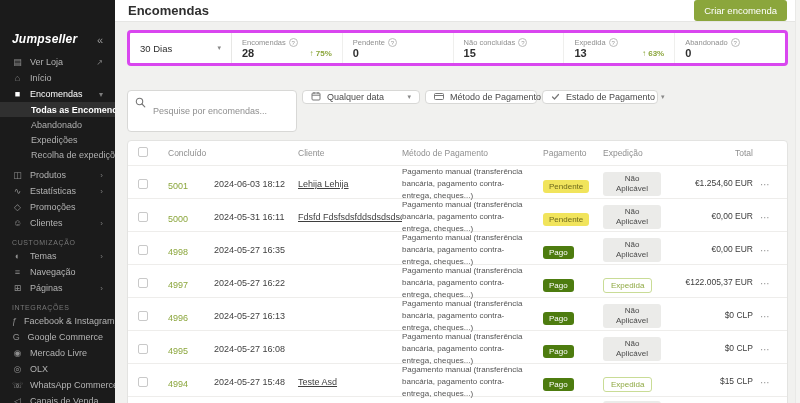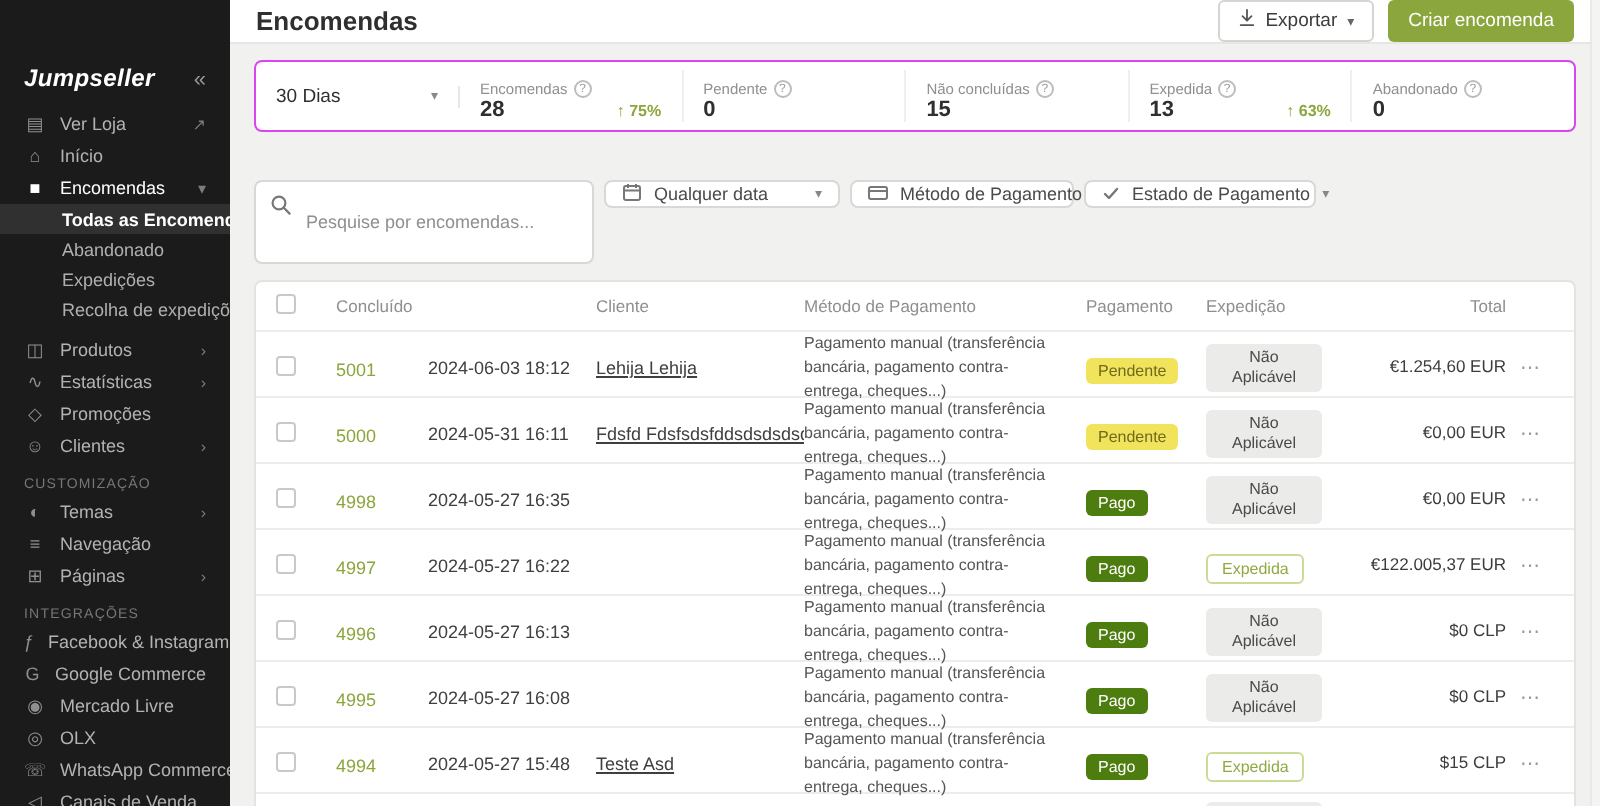--- a/index.html
+++ b/index.html
@@ -25,21 +25,21 @@
   .main { flex:1; display:flex; flex-direction:column; min-width:0; position:relative; }
   .topbar { height:30px; background:#fff; border-bottom:1px solid #e6e6e4; display:flex; align-items:center; padding:0 13px; }
   .page-title { font-size:13px; font-weight:bold; color:#2f2f2f; }
   .topbar-right { margin-left:auto; display:flex; gap:7px; align-items:center; }
   .btn-export { display:flex; align-items:center; gap:5px; height:21px; padding:0 9px; background:#fff; border:1px solid #d4d4d2; border-radius:3px; font-size:9.5px; color:#3c3c3c; cursor:pointer; }
   .btn-export .caret { font-size:7px; color:#666; }
   .btn-create { height:21px; padding:0 10px; background:#8ba63c; color:#fff; border:none; border-radius:3px; font-size:9.5px; cursor:pointer; display:flex; align-items:center; }
   .content { padding:8px 12px 0 12px; flex:1; }
 
   
-  .stats-card { display:flex; background:#fff; border:1px solid #d946ef; border-radius:4px; height:36px;align-items:center; }
+  .stats-card { display:flex; background:#fff; border:3px solid #d946ef; border-radius:4px; height:36px; }
   .period-cell { width:102px; min-width:102px; display:flex; align-items:center; justify-content:space-between; padding:0 10px; border-right:1px solid #e7e7e5; cursor:pointer; }
   .period-label { font-size:9.5px; color:#2f2f2f; }
   .period-cell .caret { font-size:7px; color:#888; }
   .stat-cell { flex:1; padding:5px 10px 0 10px; border-right:1px solid #efefed; min-width:0; }
   .stat-cell:last-child { border-right:none; }
   .stat-top { display:flex; align-items:center; gap:3px; font-size:7.5px; color:#8f8f8f; white-space:nowrap; }
   .info-dot { width:9px; height:9px; min-width:9px; border:1px solid #bcbcbc; border-radius:50%; font-size:6px; color:#9a9a9a; display:inline-flex; align-items:center; justify-content:center; cursor:pointer; }
   .stat-bottom { display:flex; align-items:center; justify-content:space-between; margin-top:0; }
   .stat-value { font-size:11px; font-weight:bold; color:#2f2f2f; }
   .stat-delta { font-size:8px; color:#8ba63c; font-weight:bold; }
@@ -168,29 +168,20 @@
       </div>
       <div class="nav-item"></div>
     </nav>
 </aside>
 
 <div class="main">
 
   <div class="topbar">
     <span class="page-title">Encomendas</span>
     <div class="topbar-right">
-      <button class="btn-export">
-        <span>
-          <svg width="9" height="10" viewBox="0 0 10 11">
-              <path d="M5 1v5.5M2.5 4.5L5 7l2.5-2.5M1.5 9.5h7" stroke="#555" stroke-width="1" fill="none" stroke-linecap="round" stroke-linejoin="round"></path>
-            </svg>
-        </span>
-        <span>Exportar</span>
-        <span class="caret">▾</span>
-      </button>
       <button class="btn-create">Criar encomenda</button>
     </div>
   </div>
 
   <div class="content">
 
     <div class="stats-card">
       <div class="period-cell">
         <span class="period-label">30 Dias</span>
         <span class="caret">▾</span>

